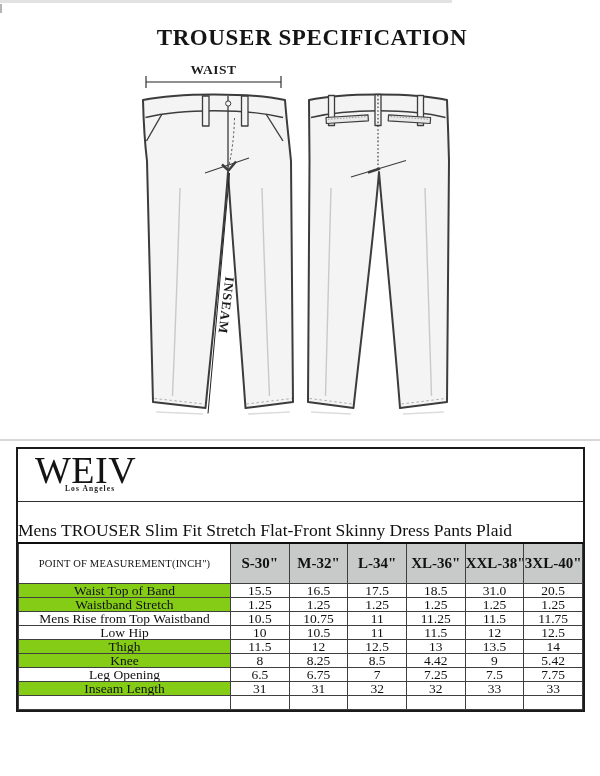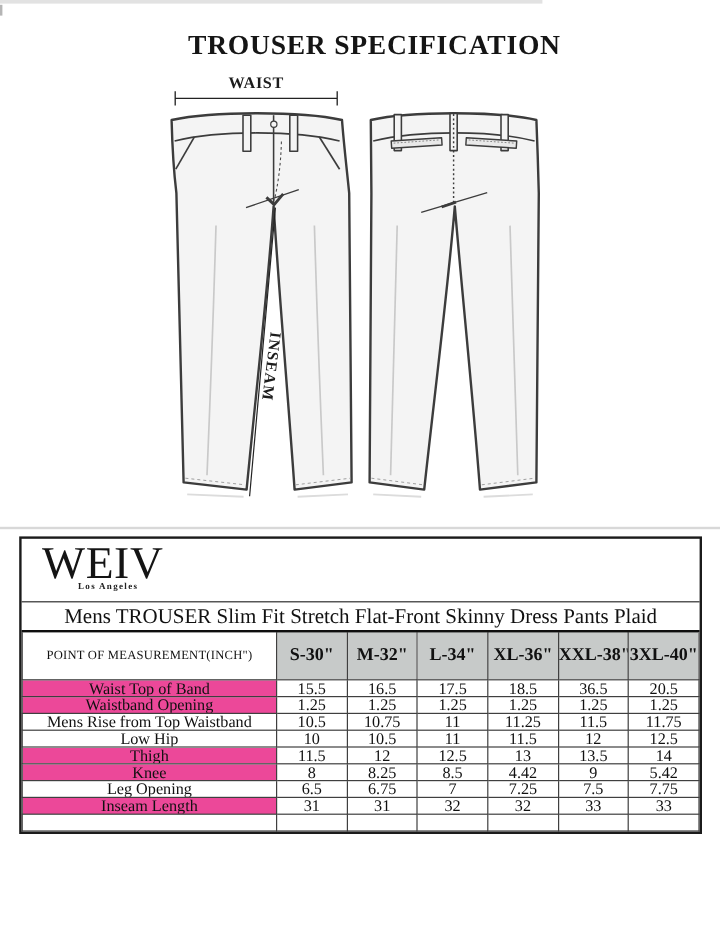--- a/index.html
+++ b/index.html
@@ -16,37 +16,37 @@
   .diagram{position:absolute;left:0;top:0;}
   .divider{position:absolute;top:439px;left:0;width:600px;height:2px;background:#d8d8d8;}
   .spec-card{
     position:absolute;left:16px;top:447px;width:569px;box-sizing:border-box;
     border:2px solid #1b1b1b;background:#fff;
   }
   .logo-block{height:48px;padding:4px 0 0 17px;}
   .logo{font-size:38px;line-height:34px;letter-spacing:.5px;color:#141414;}
   .logo-sub{font-size:7.5px;letter-spacing:1.1px;margin:-3px 0 0 30px;color:#222;font-weight:bold;}
   .product-title{
-    border-top:1px solid #2e2e2e;text-align:center;font-size:17.5px;
-    line-height:20px;padding:1px 0 2px;white-space:nowrap;overflow:hidden;
+    border-top:1px solid #2e2e2e;text-align:left;font-size:17.5px;
+    line-height:20px;padding:18px 0 2px;white-space:nowrap;overflow:hidden;
   }
   table.spec{
     width:100%;border-collapse:collapse;table-layout:fixed;
     border-top:2px solid #0e0e0e;font-family:"Liberation Serif","DejaVu Serif",serif;
   }
   table.spec th,table.spec td{
     border:1px solid #3f3f3f;text-align:center;padding:0;
     white-space:nowrap;overflow:hidden;
   }
   col.label-col{width:212px;}
   .pom-th{font-weight:normal;font-size:10.5px;letter-spacing:.2px;background:#ffffff;height:39px;}
   .size-th{background:#c7cac9;font-size:15px;font-weight:bold;height:39px;}
   tbody td{height:13px;font-size:13.5px;line-height:13px;}
   td.lbl{background:#ffffff;}
-  td.lbl.shaded{background:#ec4899;}
+  td.lbl.shaded{background:#84cc16;}
   svg text{font-family:"Liberation Serif","DejaVu Serif",serif;fill:#1c1c1c;}
 </style>
 </head>
 <body>
 
 <div class="canvas">
 
   <div class="artifact-top"></div>
   <div class="artifact-notch"></div>
 
@@ -145,25 +145,25 @@
             <th class="size-th">3XL-40"</th>
           </tr>
       </thead>
       <tbody id="spec-rows">
           <tr>
             <td class="lbl shaded">Waist Top of Band</td>
             <td>15.5</td>
             <td>16.5</td>
             <td>17.5</td>
             <td>18.5</td>
-            <td>36.5</td>
+            <td>31.0</td>
             <td>20.5</td>
           </tr>
           <tr>
-            <td class="lbl shaded">Waistband Opening</td>
+            <td class="lbl shaded">Waistband Stretch</td>
             <td>1.25</td>
             <td>1.25</td>
             <td>1.25</td>
             <td>1.25</td>
             <td>1.25</td>
             <td>1.25</td>
           </tr>
           <tr>
             <td class="lbl">Mens Rise from Top Waistband</td>
             <td>10.5</td>

